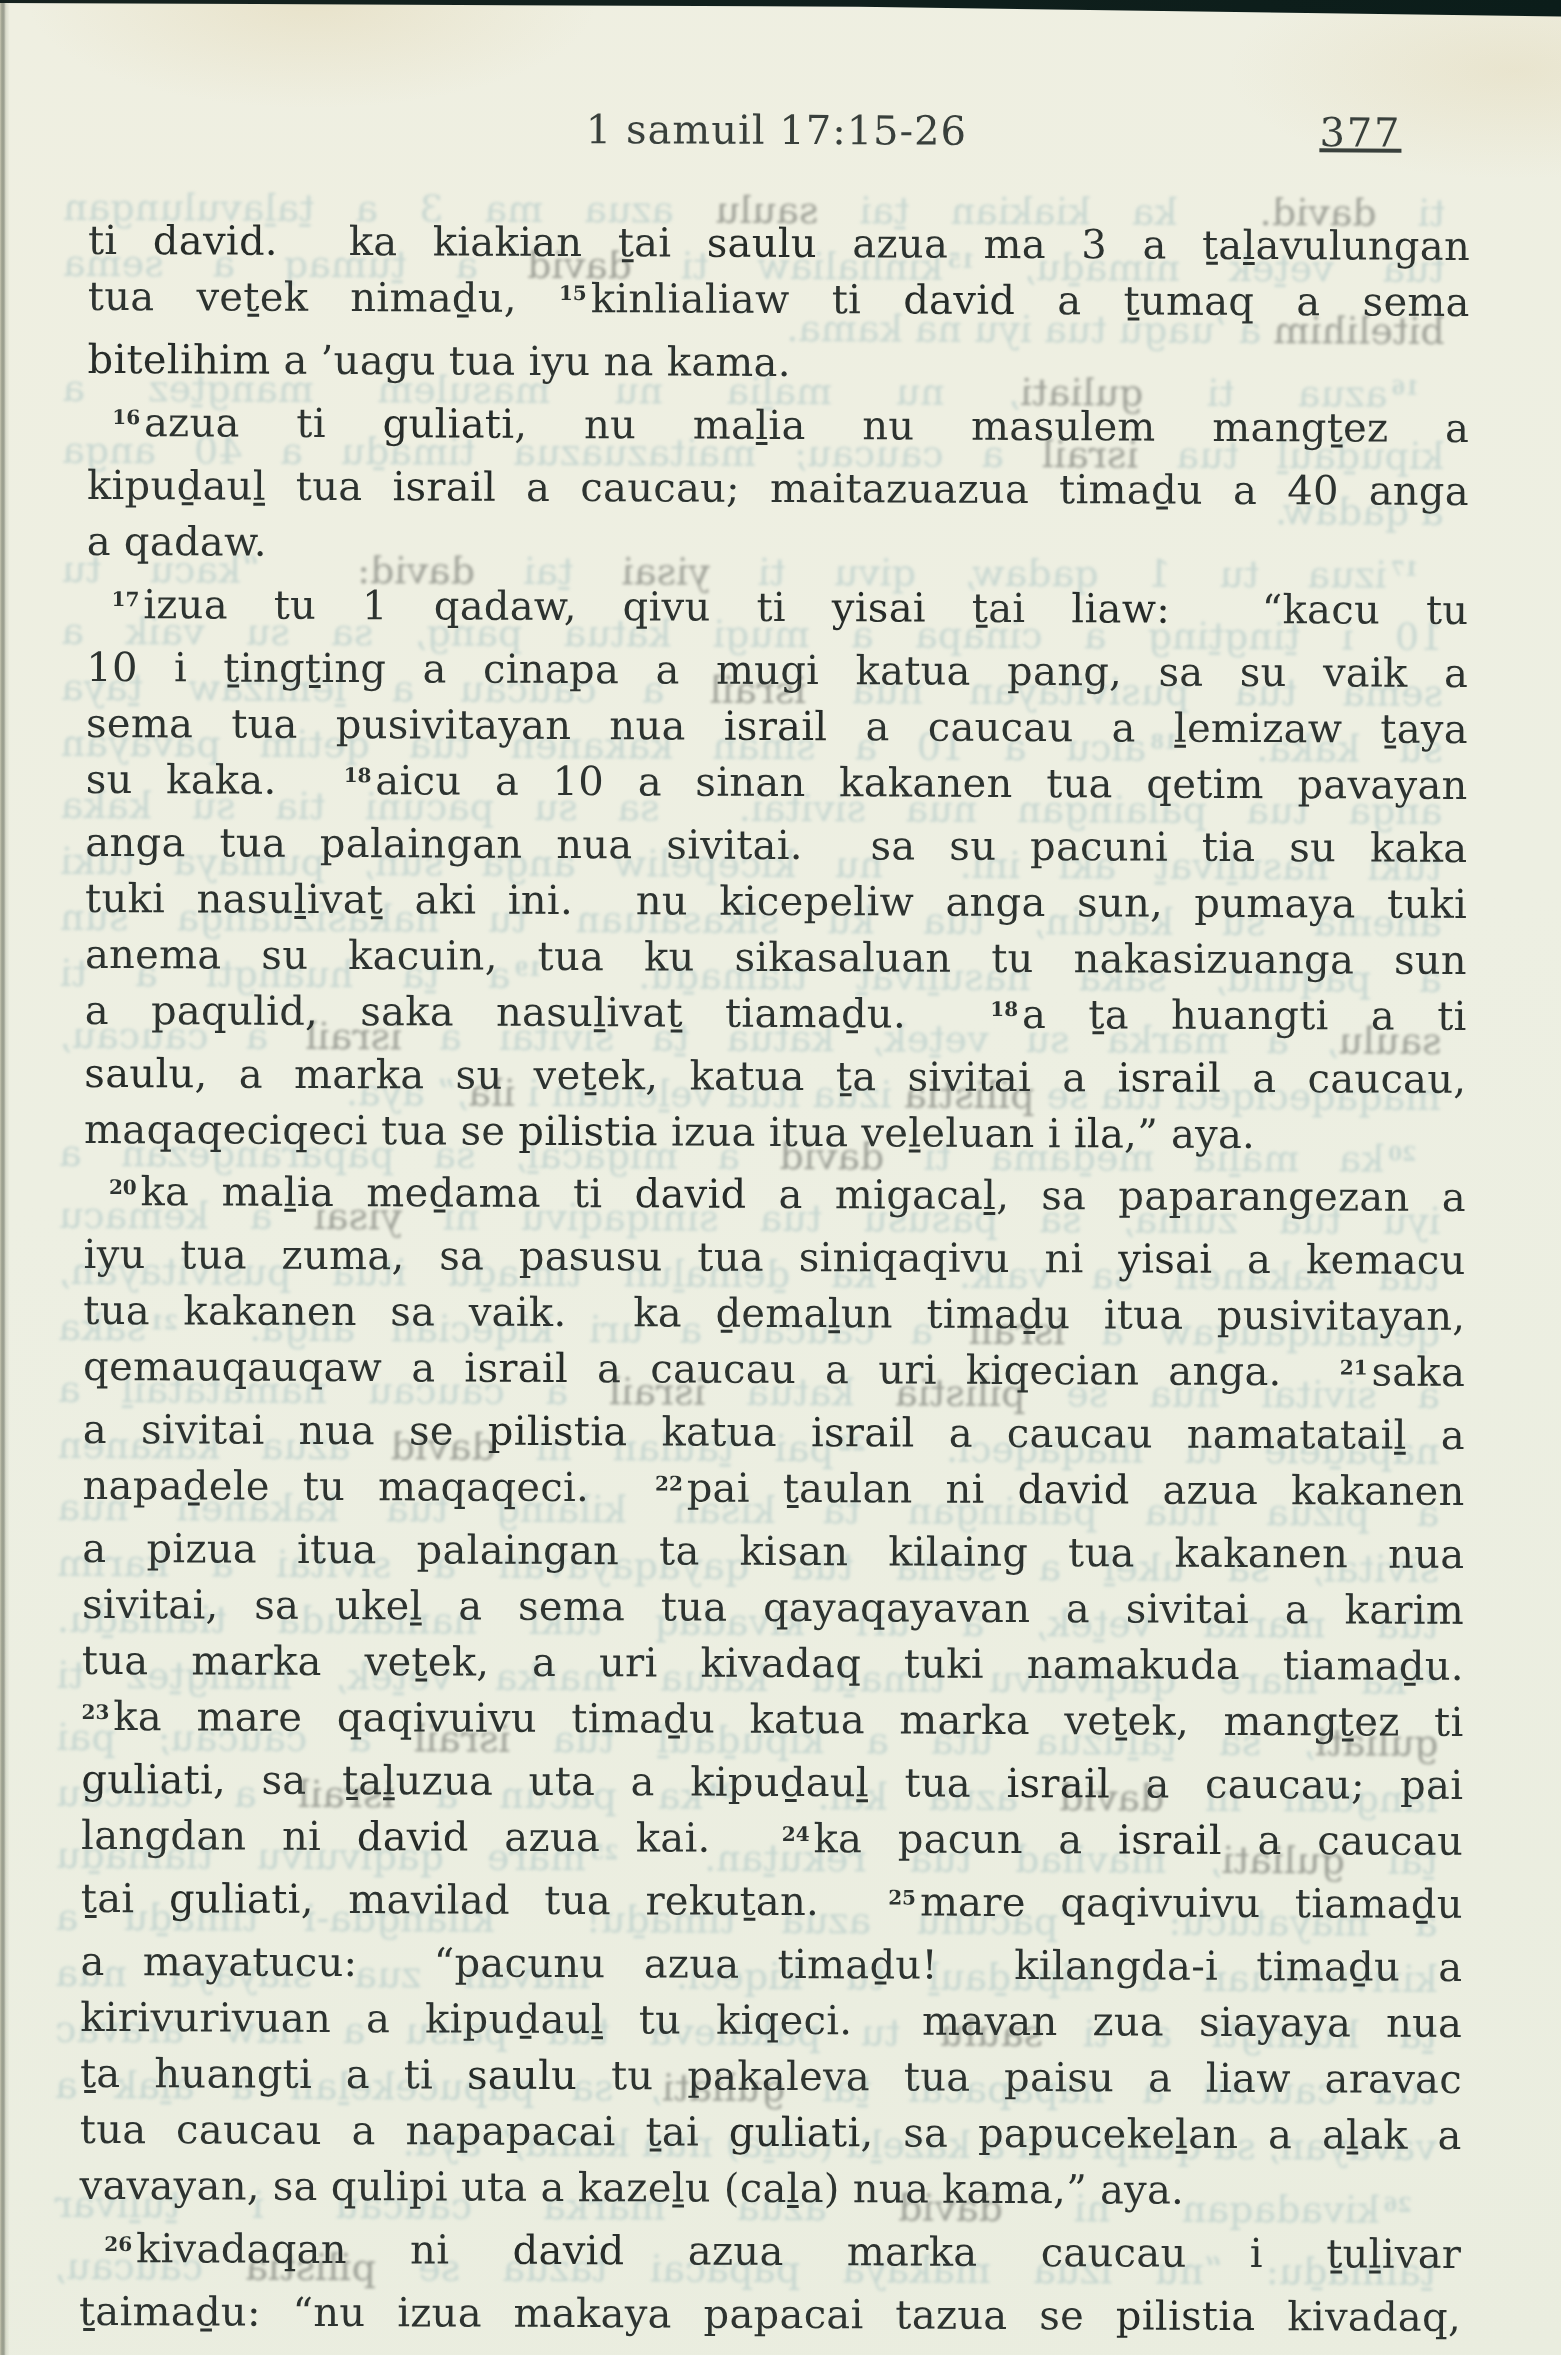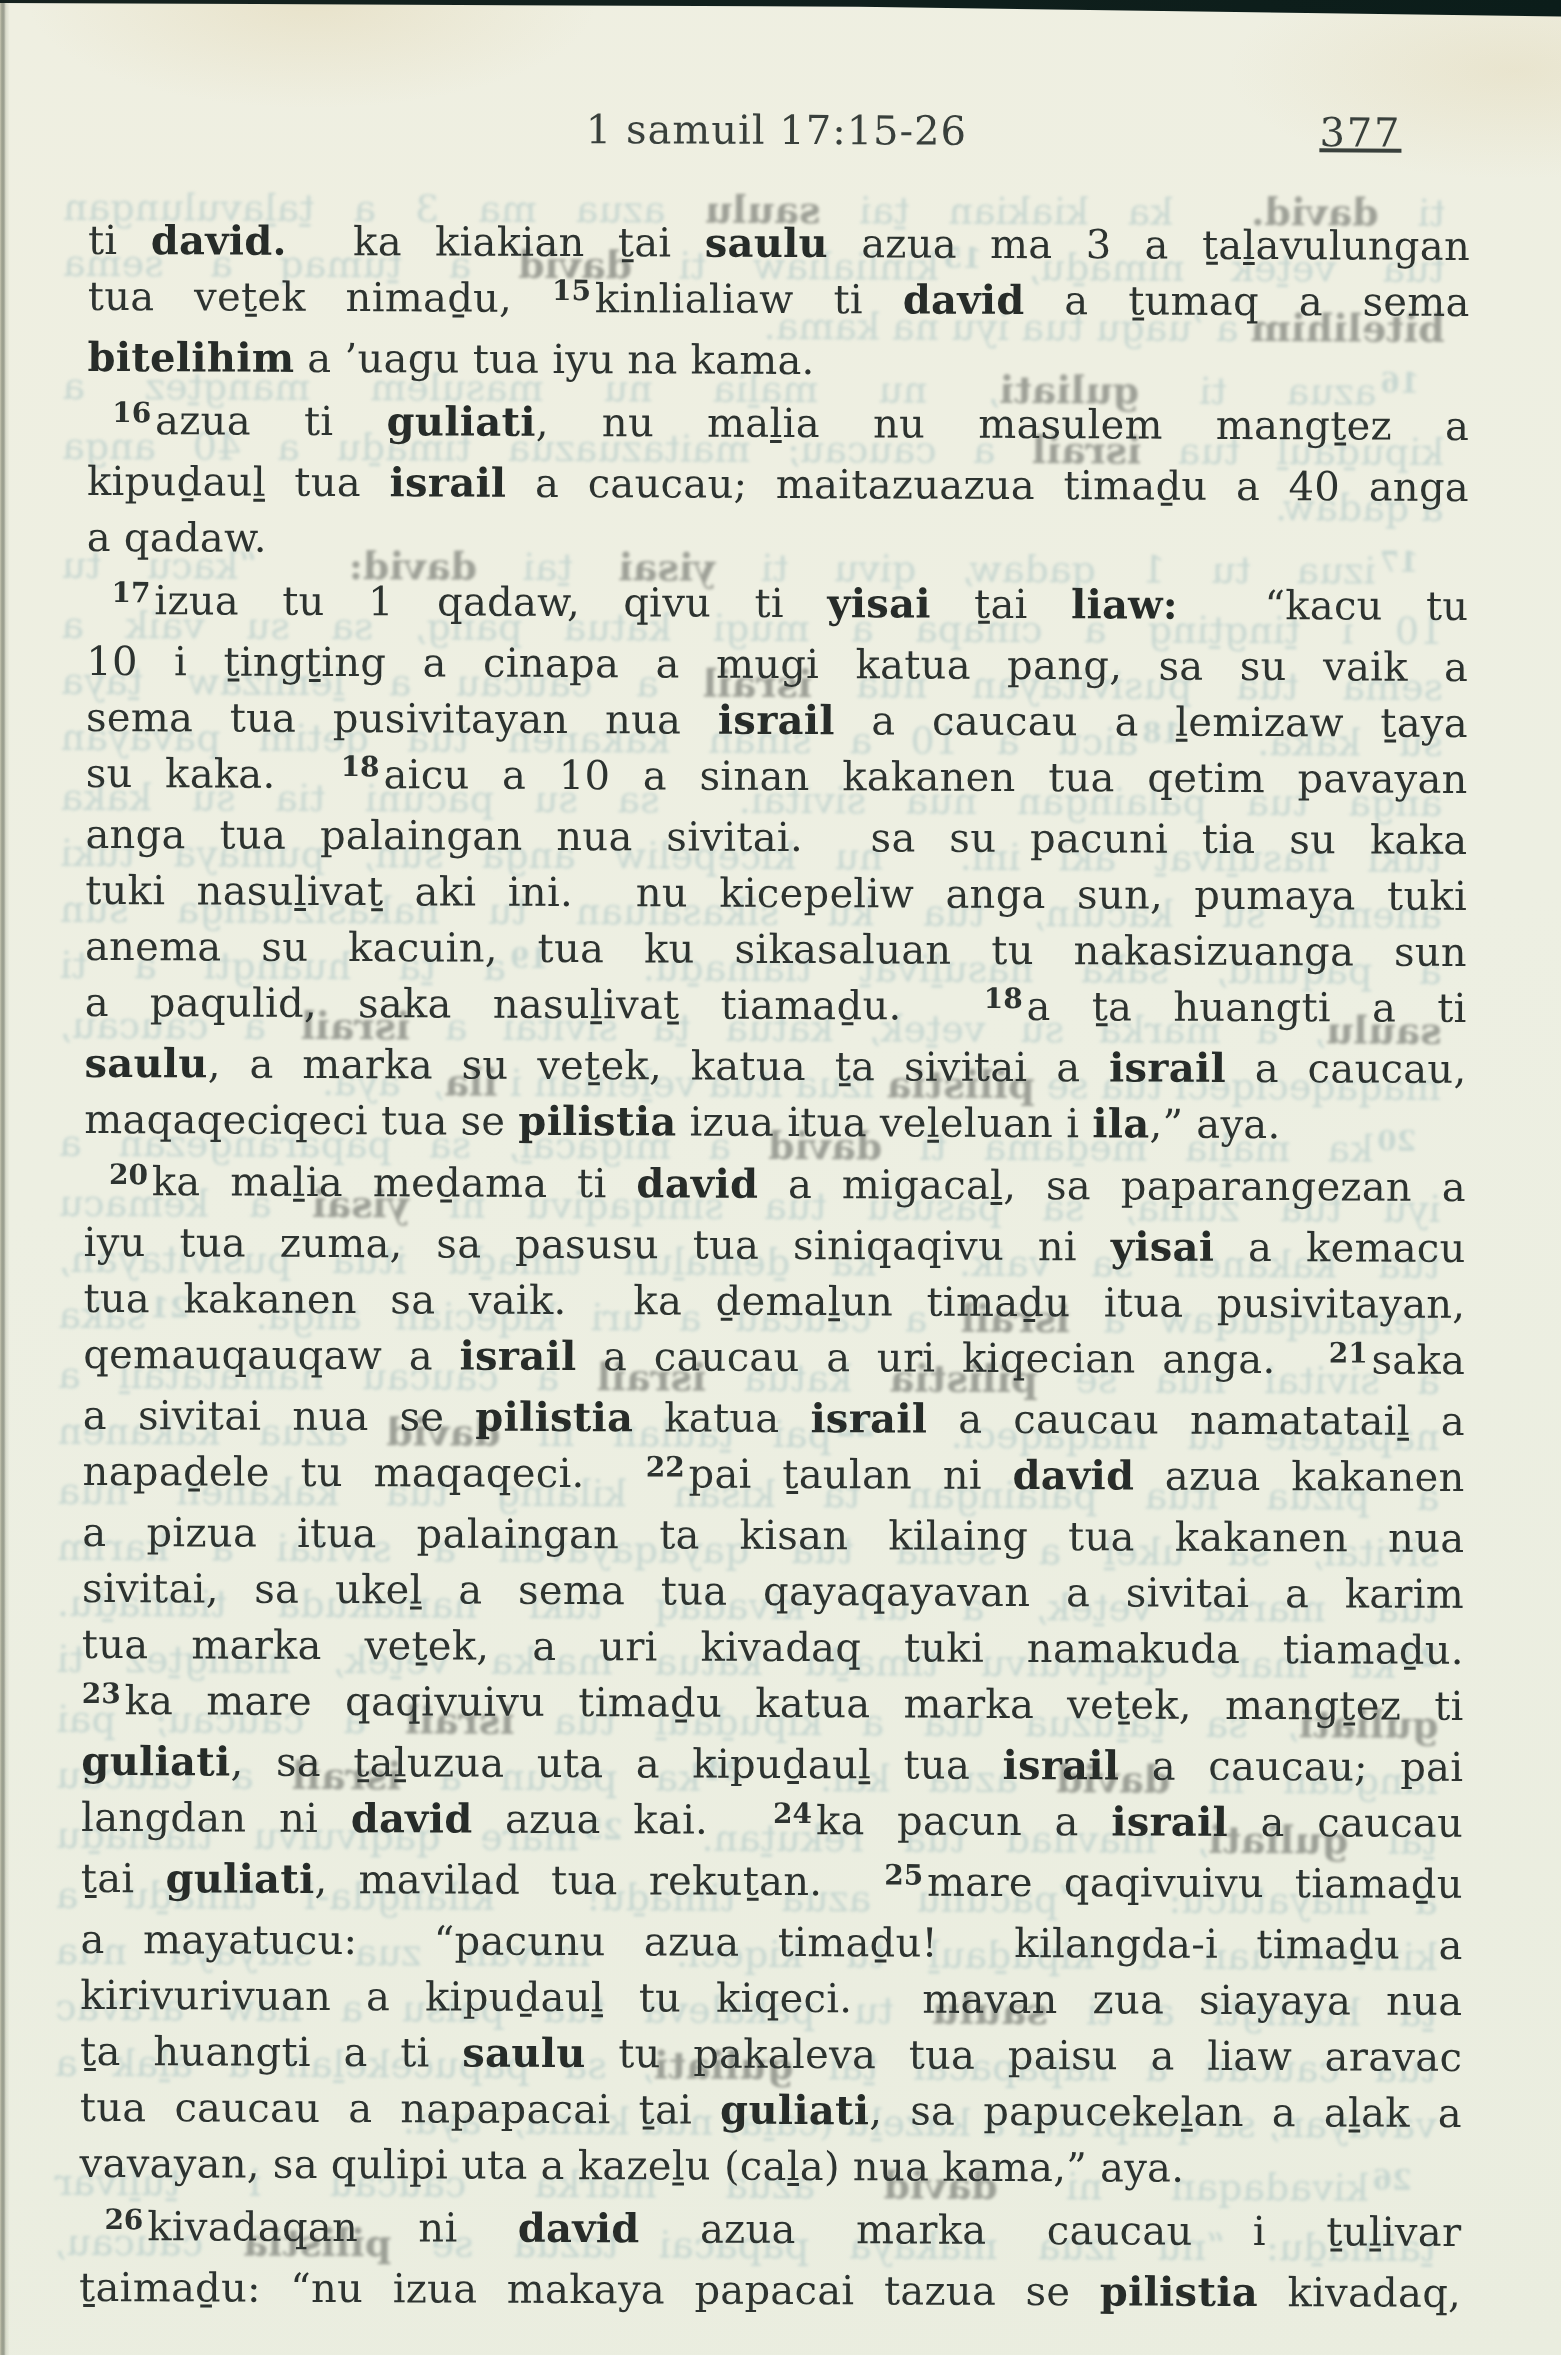--- a/index.html
+++ b/index.html
@@ -45,23 +45,23 @@
     font-size:40px; line-height:56px; color:#2d3330;
     letter-spacing:0.3px;
   }
   .para { margin:0 0 6.8px 0; }
   .para.indent .line:first-child { text-indent:25px; }
   .line {
     text-align:justify; text-align-last:justify;
     white-space:pre-wrap; min-height:56px;
   }
   .line.end { text-align-last:left; }
-  .b { font-weight:bold; color:#272c29; }
+  .b { font-weight:normal; color:#272c29; }
   .vn {
-    font-weight:bold; font-size:28px;
+    font-weight:bold; font-size:20px;
     position:relative; top:-11.6px; margin-right:3.9px; letter-spacing:0;
   }
   .ghost {
     position:absolute; left:60px; top:182px; width:1382px;
     font-size:38px; line-height:56px;
     color:#8fb3b8; opacity:0.40;
     transform:scaleX(-1); filter:blur(1.5px);
     pointer-events:none;
   }
   .ghost .line { min-height:56px; }

